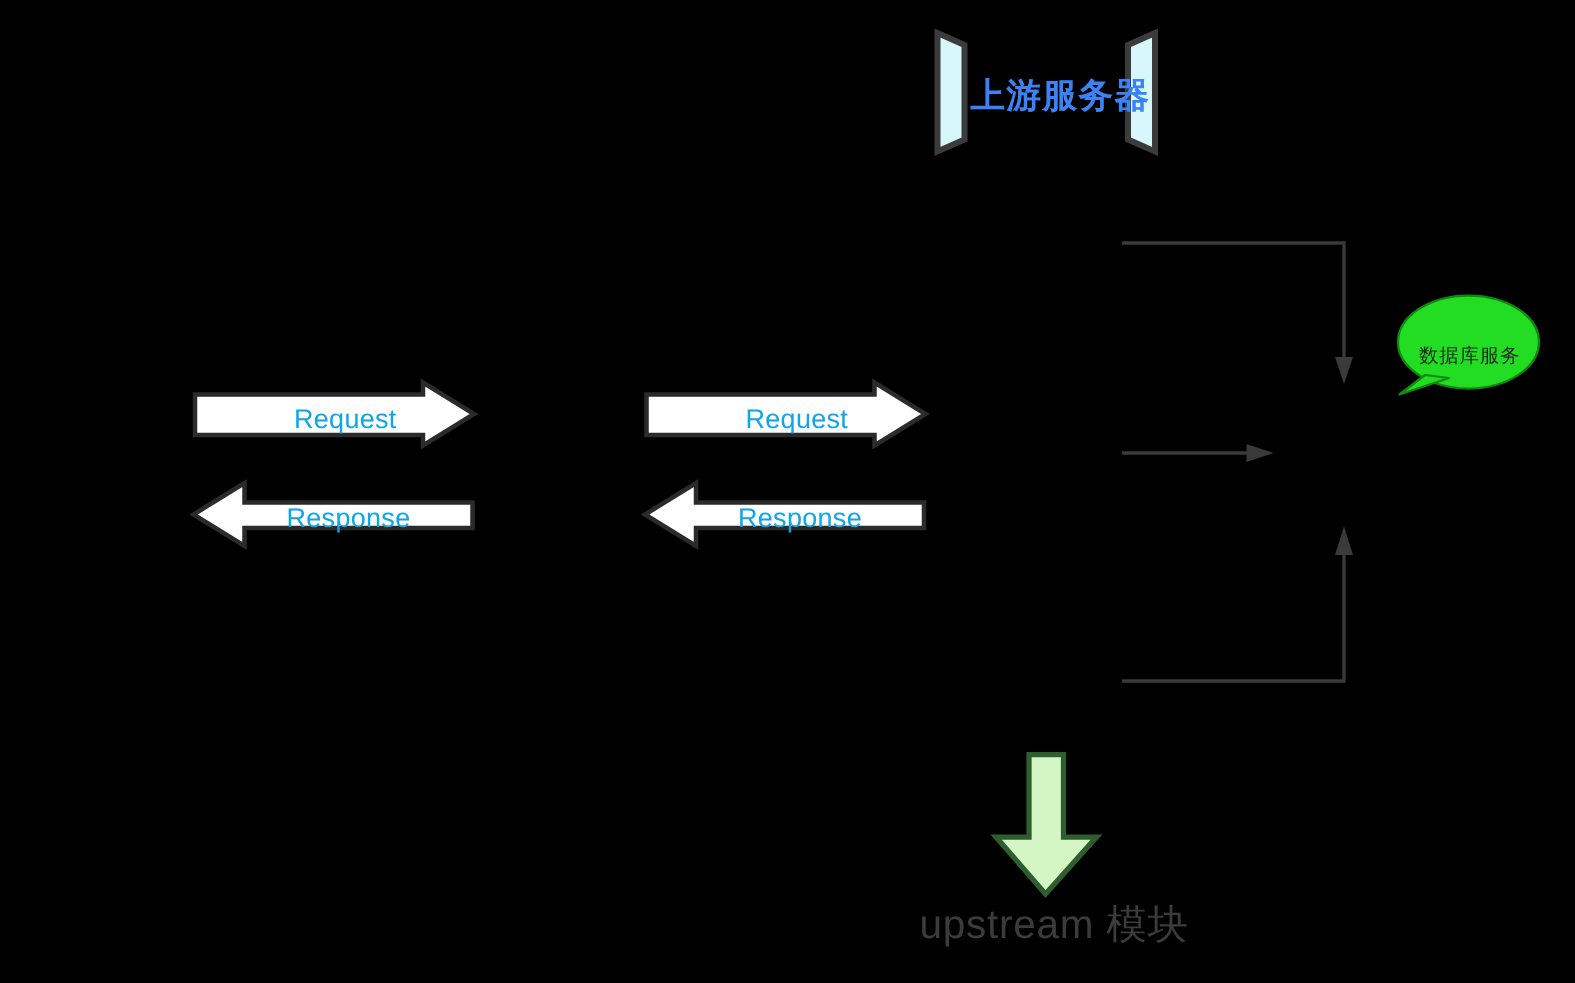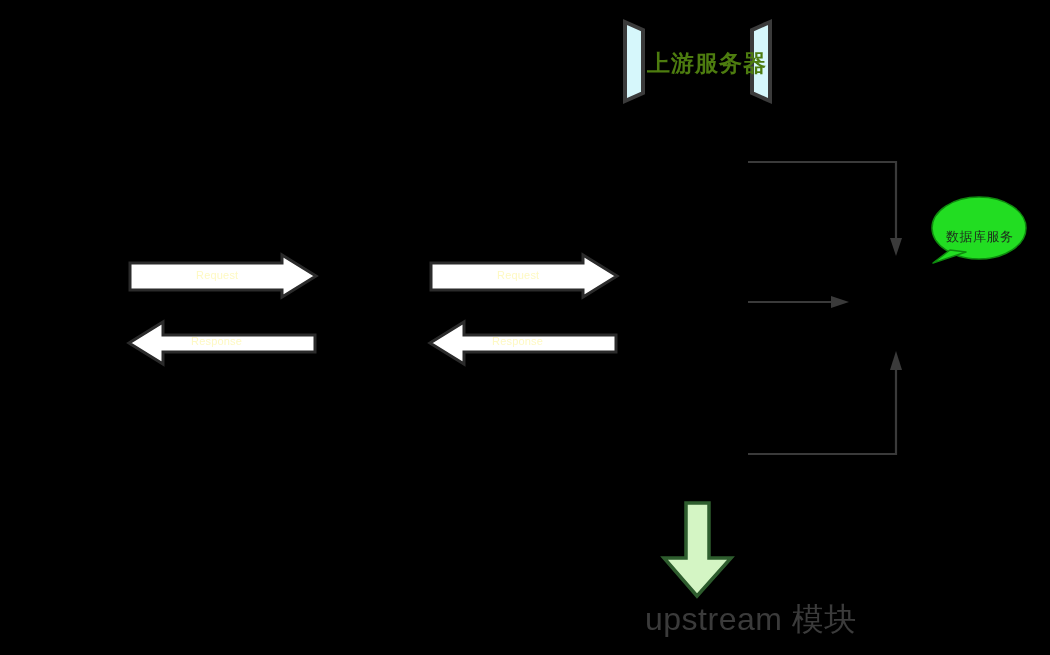--- a/index.html
+++ b/index.html
@@ -25,40 +25,39 @@
     height: 655px;
     display: block;
   }
   .label {
     position: absolute;
     white-space: nowrap;
     color: #333333;
     pointer-events: none;
   }
   .arrow-label {
-    font-size: 11px;
-    color: #fef9c3;
+    font-size: 18px;
+    color: #0ea5e9;
     letter-spacing: 0.2px;
   }
   .server-title {
     font-size: 23px;
     font-weight: bold;
-    color: #4d7c0f;
+    color: #3b82f6;
     letter-spacing: 1px;
   }
   .bubble-label {
     font-size: 13px;
     color: #1d2b1d;
     letter-spacing: 0.5px;
   }
   .module-label {
-    font-size: 32px;
+    font-size: 27px;
     color: #3b3b3b;
     letter-spacing: 0.5px;
-    margin-left: 32px;
   }
 </style>
 </head>
 <body>
 
 <div id="canvas">
 
   <svg id="diagram-svg" viewBox="0 0 1050 655" xmlns="http://www.w3.org/2000/svg">
 
     <polygon points="625,22 643,30 643,93 625,101" fill="#d6f7fb" stroke="#3b3b3b" stroke-width="4" stroke-linejoin="miter"></polygon>

